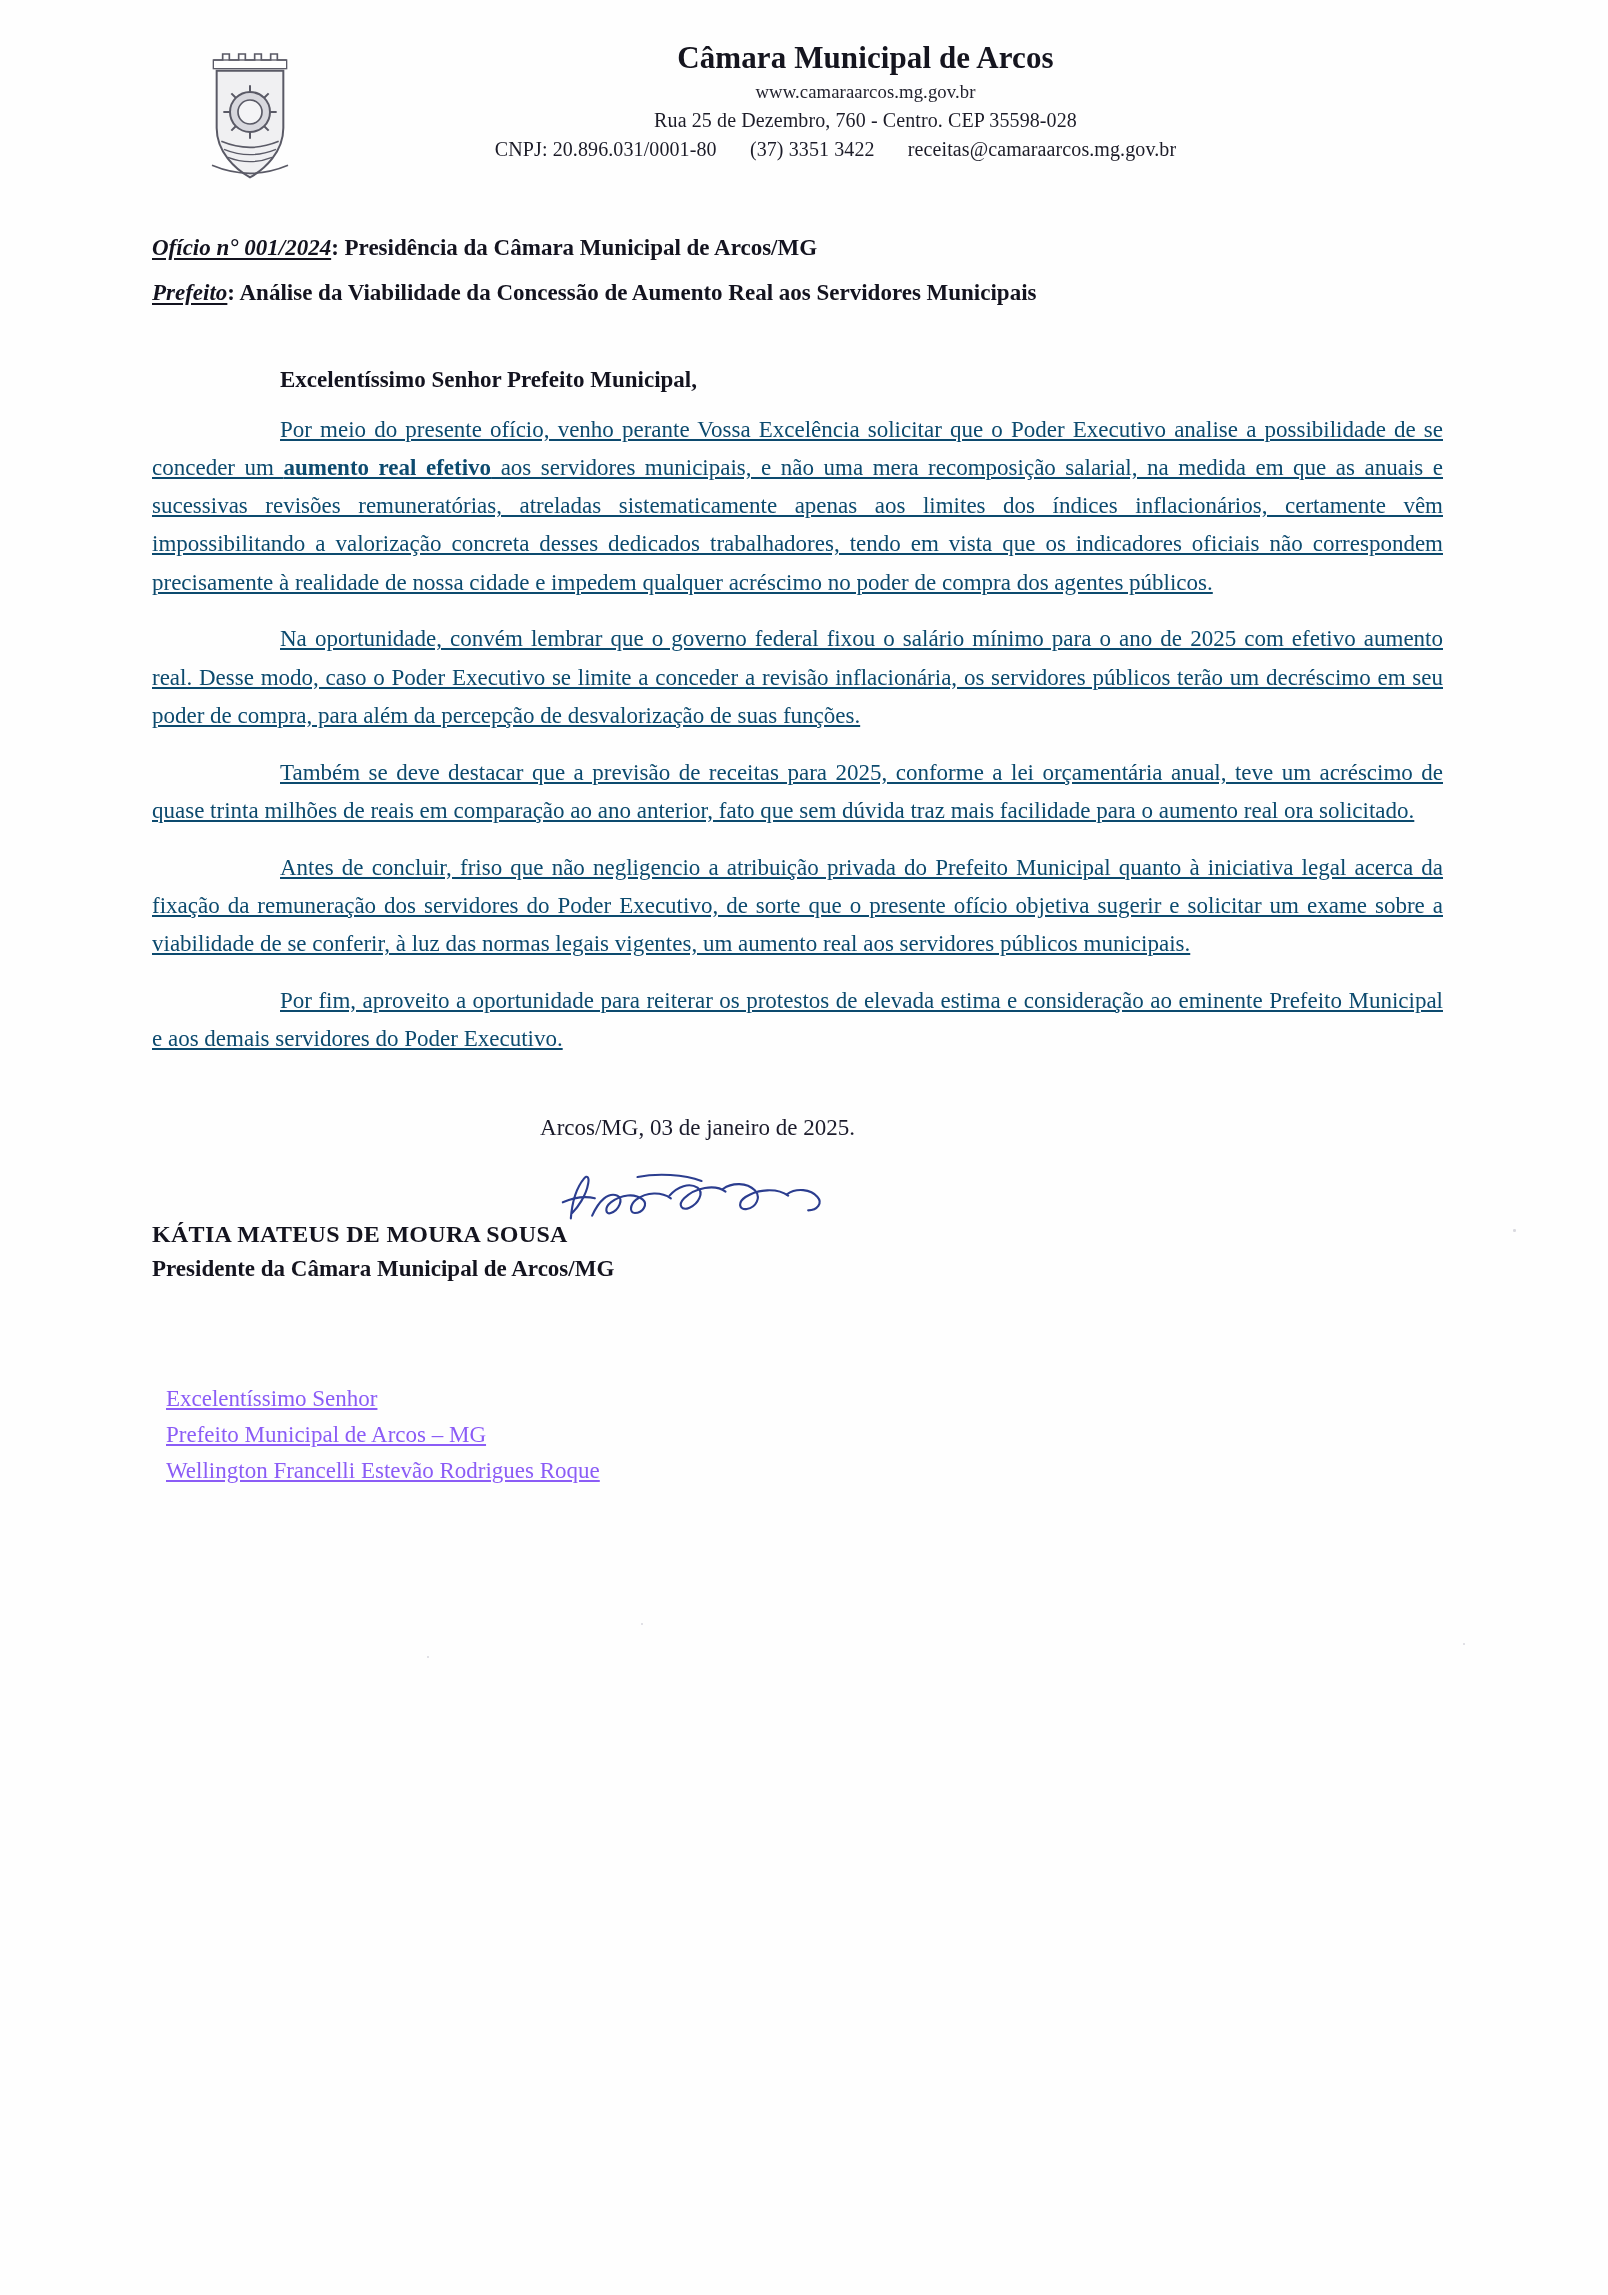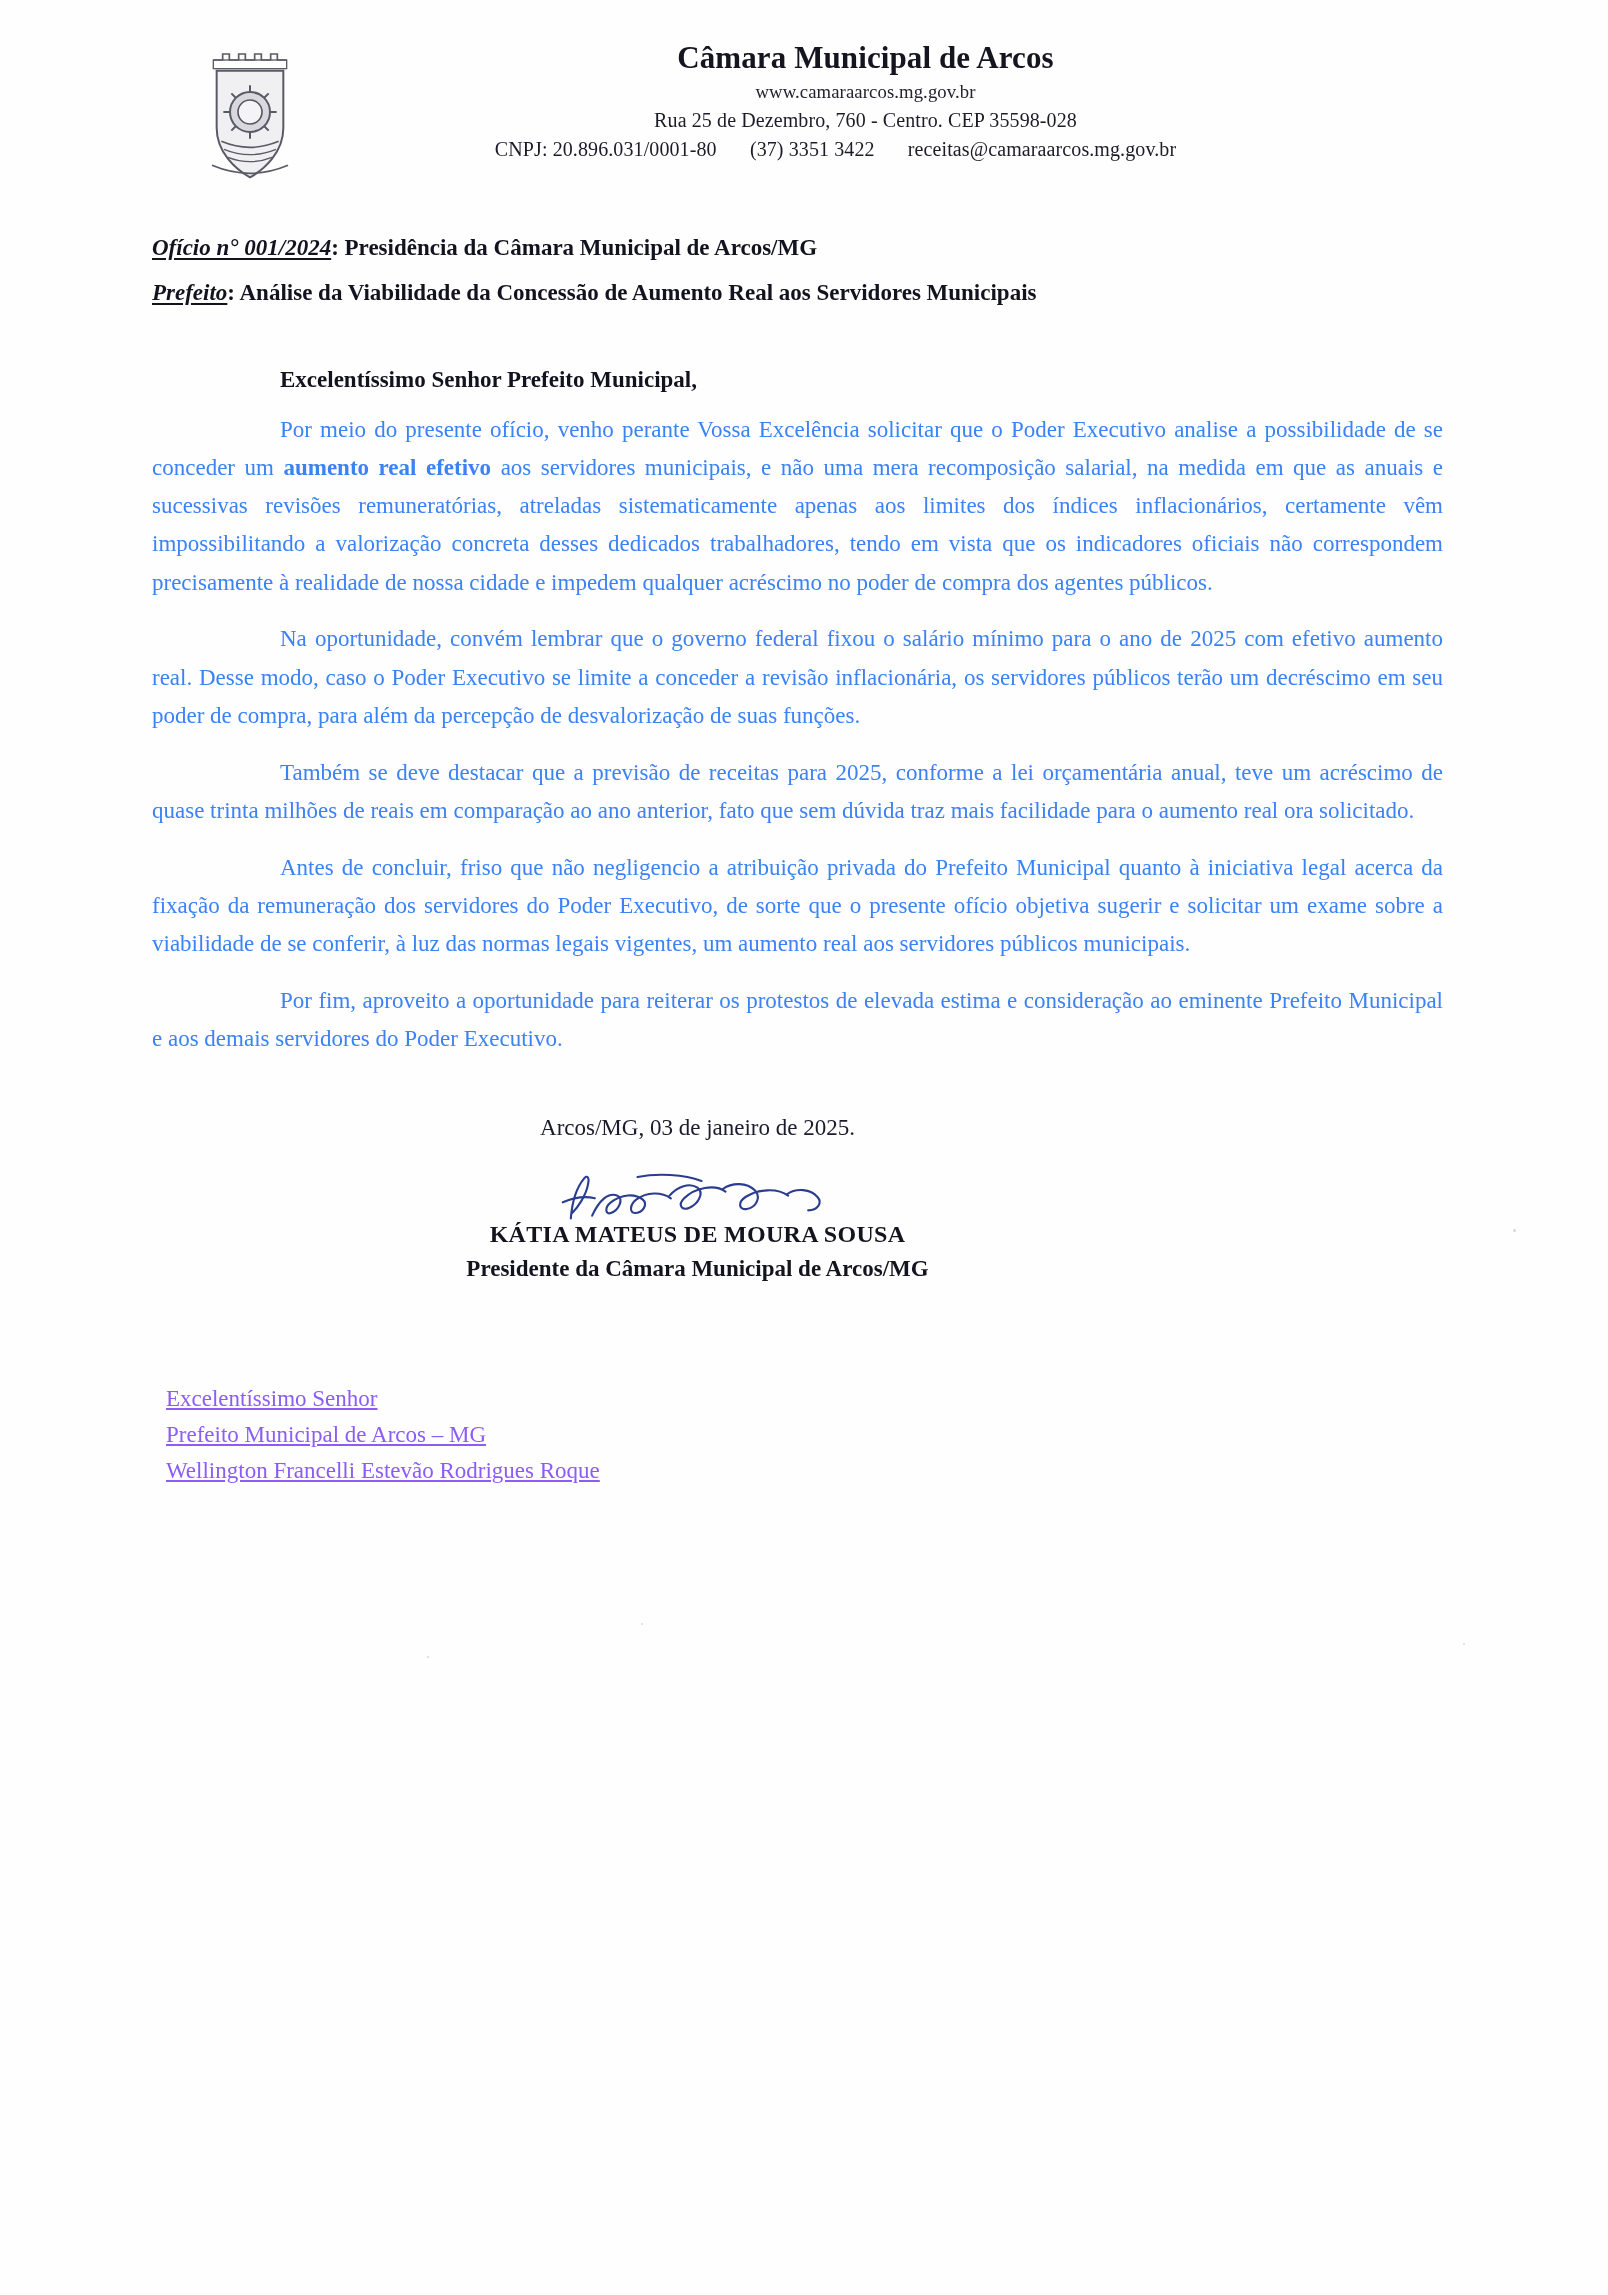--- a/index.html
+++ b/index.html
@@ -101,38 +101,39 @@
     color: #13131f;
   }
 
   p.para {
     font-size: 23px;
     line-height: 1.66;
     text-align: justify;
     text-justify: inter-word;
     margin: 18.7px 0 0 0;
     text-indent: 128px;
-    color: #3b82f6;
+    color: #0c4a6e;
     font-weight: 400;
+    text-decoration: underline;
   }
   p.para:first-of-type { margin-top: 17.4px; }
   .b { font-weight: bold; }
 
   .place-date {
     font-size: 23px;
     text-align: center;
     margin-top: 57px;
     color: #1b1b2b;
     padding-right: 200px;
   }
 
   
   .sig-block {
     margin-top: 28px;
-    text-align: center;
+    text-align: left;
     padding-right: 200px;
     position: relative;
   }
   .sig-scribble {
     height: 64px;
     margin-bottom: -12px;
     display: flex;
     justify-content: center;
   }
   .sig-scribble svg { display:block; }

